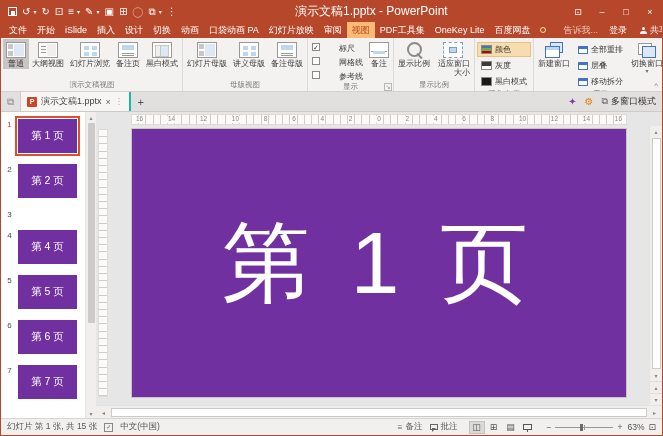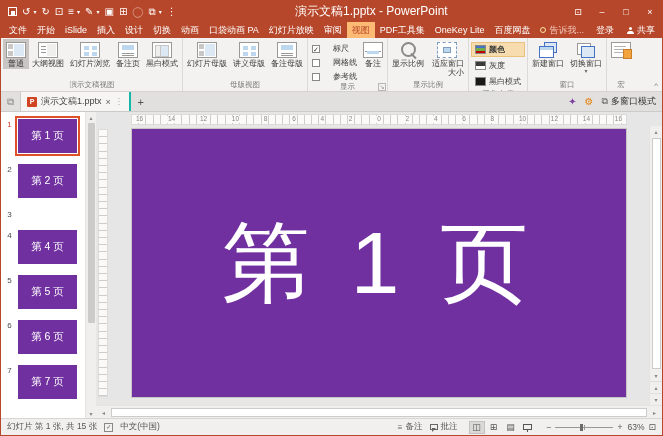--- a/index.html
+++ b/index.html
@@ -19,45 +19,45 @@
   .ic-save{width:9px;height:9px;border:1px solid #fff;position:relative;display:inline-block;}
   .ic-save:after{content:'';position:absolute;left:2px;bottom:0;width:4px;height:4px;background:#fff;}
   .title-text{flex:1;text-align:center;font-size:12px;white-space:nowrap;overflow:hidden;}
   .win-controls{display:flex;align-items:stretch;height:100%;}
   .win-controls span{width:24px;display:flex;align-items:center;justify-content:center;font-size:9px;}
 
   
   .menubar{height:16px;background:var(--accent);display:flex;align-items:stretch;color:#fff;font-size:9px;white-space:nowrap;flex:0 0 auto;padding-left:3px;}
   .menu-tab{padding:0 5px;display:flex;align-items:center;}
   .menu-tab.active{background:#fdba74;color:var(--accent);}
-  .tellme{display:flex;align-items:center;gap:3px;padding:0 5px;color:#F3C9BC;}
+  .tellme{display:flex;align-items:center;gap:17px;padding:0 5px;color:#F3C9BC;}
   .bulb{width:6px;height:6px;border-radius:50%;border:1px solid #F7E6A0;background:transparent;display:inline-block;}
   .menu-spacer{flex:1;}
   .signin{padding:0 6px;display:flex;align-items:center;}
   .share{padding:0 7px;display:flex;align-items:center;gap:3px;}
   .person{width:7px;height:7px;position:relative;display:inline-block;}
   .person:before{content:'';position:absolute;top:0;left:2px;width:3px;height:3px;border-radius:50%;background:#fff;}
   .person:after{content:'';position:absolute;bottom:0;left:0;width:7px;height:3px;border-radius:3px 3px 0 0;background:#fff;}
 
   
   .ribbon{height:54px;background:var(--ribbon-bg);border-bottom:1px solid #D5D2CF;display:flex;flex:0 0 auto;overflow:hidden;position:relative;padding-left:1px;}
   .rgroup{display:flex;flex-direction:column;border-right:1px solid #DCDAD8;padding:1px 1px 0 1px;flex:0 0 auto;}
   .rgroup-body{flex:1;display:flex;align-items:flex-start;}
   .rgroup-label{font-size:7.5px;color:#7B7A78;text-align:center;padding:0 2px 1px;position:relative;white-space:nowrap;}
   .big-btn{display:flex;flex-direction:column;align-items:center;padding:2px 2px 0;font-size:8px;color:#3B3A39;line-height:1.15;text-align:right;white-space:nowrap;border:1px solid transparent;}
   .big-btn.selected{background:#C8C5C2;}
   .big-btn .lbl{margin-top:1px;}
   .big-btn .lbl.wrap{white-space:normal;width:34px;}
   .big-btn .caret{font-size:6px;color:#6b6b6b;}
   .chk-col{display:flex;flex-direction:column;gap:3px;font-size:8px;color:#3B3A39;padding:4px 3px 0 3px;}
-  .chk-row{display:flex;align-items:center;gap:13px;white-space:nowrap;}
+  .chk-row{display:flex;gap:19px;white-space:nowrap;}
   .cb{width:8px;height:8px;border:1px solid #8A8886;background:#fff;font-size:7px;line-height:7px;text-align:center;color:#333;display:inline-block;}
   .mini-col{display:flex;flex-direction:column;gap:1px;padding:3px 1px 0 1px;}
   .mini-btn{display:flex;align-items:center;gap:3px;font-size:8px;color:#3B3A39;padding:1px 3px;white-space:nowrap;border:1px solid transparent;}
-  .mini-btn.selected{background:#F6DCAE;border-color:#E8C27E;font-weight:bold;}
+  .mini-btn.selected{background:#F6DCAE;border-color:#E8C27E;}
   .launcher{position:absolute;right:1px;bottom:0;font-size:6px;color:#8a8886;border:1px solid #b9b7b5;width:8px;height:8px;line-height:7px;text-align:center;}
   .ribbon-collapse{position:absolute;right:4px;bottom:1px;font-size:8px;color:#7b7a78;}
 
   
   .icn{position:relative;display:inline-block;}
   .ri{width:20px;height:16px;border:1px solid #9A9997;background:#fff;}
   .ri-normal:before{content:'';position:absolute;left:1px;top:1px;width:5px;height:5px;background:#C9C7C5;box-shadow:0 7px #C9C7C5;}
   .ri-normal:after{content:'';position:absolute;right:1px;top:1px;width:10px;height:12px;background:#DCE9F5;}
   .ri-outline:before{content:'';position:absolute;left:2px;top:3px;width:5px;height:1px;background:#9A9998;box-shadow:0 3px #9A9998,0 6px #9A9998;}
   .ri-outline:after{content:'';position:absolute;right:1px;top:1px;width:9px;height:12px;background:#EFEFEE;}
@@ -365,20 +365,34 @@
       </div>
       <div class="rgroup-label">颜色/灰度</div>
     </div>
 
     <div class="rgroup">
       <div class="rgroup-body">
         <div class="big-btn">
           <span class="icn ri ri-newwin"></span>
           <span class="lbl">新建窗口</span>
         </div>
+        <div class="mini-col">
+          <div class="mini-btn">
+            <span class="mi"></span>
+            <span>全部重排</span>
+          </div>
+          <div class="mini-btn">
+            <span class="mi"></span>
+            <span>层叠</span>
+          </div>
+          <div class="mini-btn">
+            <span class="mi"></span>
+            <span>移动拆分</span>
+          </div>
+        </div>
         <div class="big-btn">
           <span class="icn ri ri-switch"></span>
           <span class="lbl">切换窗口</span>
           <span class="caret">▾</span>
         </div>
       </div>
       <div class="rgroup-label">窗口</div>
     </div>
 
     <div class="rgroup" style="border-right:none">

